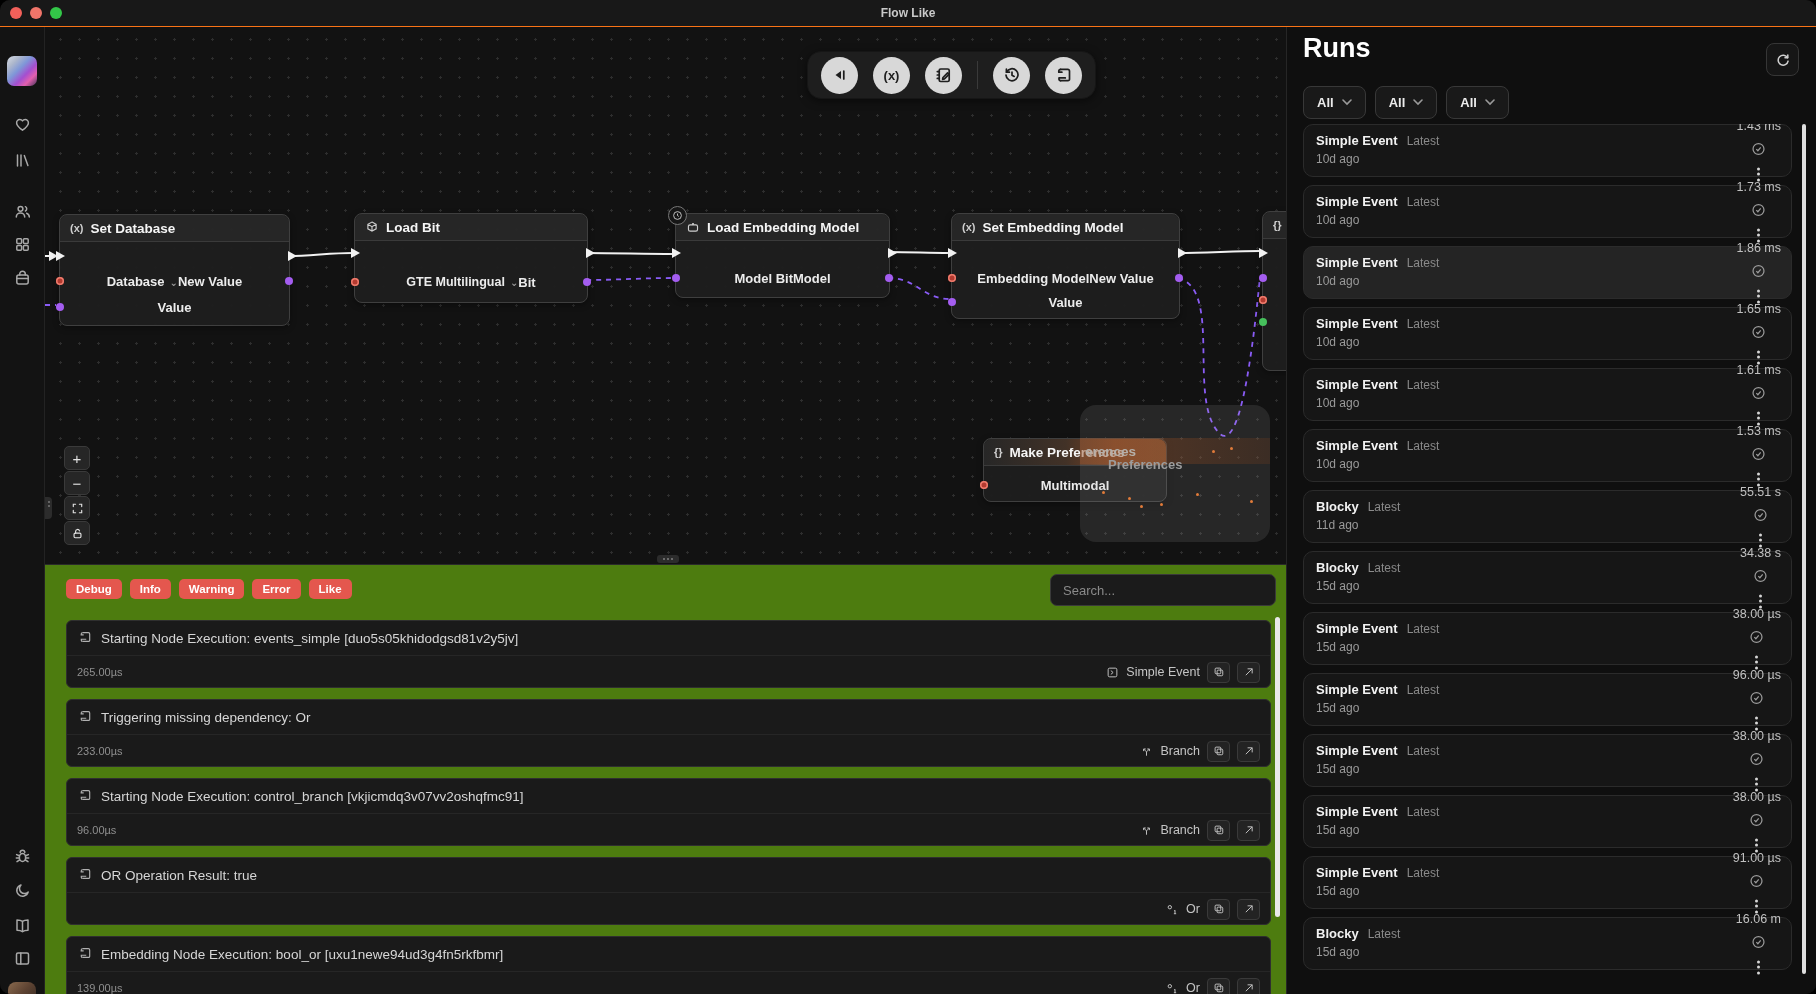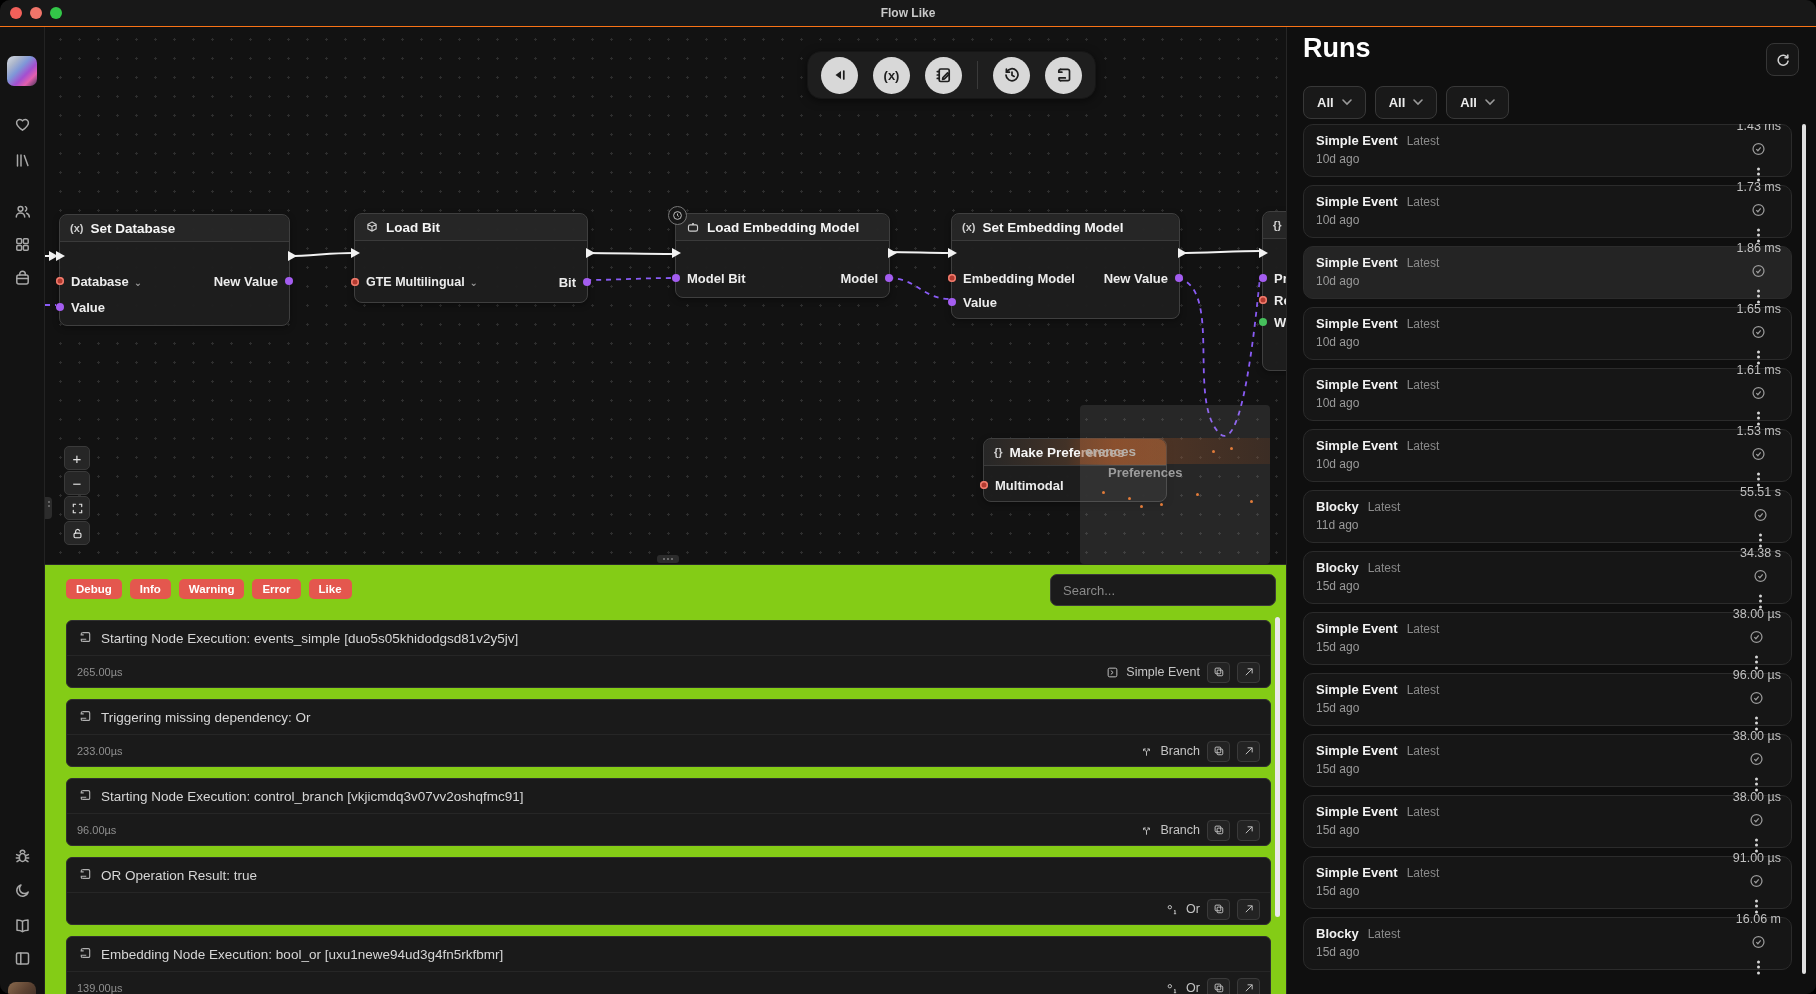--- a/index.html
+++ b/index.html
@@ -25,48 +25,48 @@
   .toolpill{position:absolute;left:762px;top:24px;height:46px;z-index:6;display:flex;align-items:center;gap:15px;background:#1e1e1e;border:1px solid #161616;border-radius:14px;padding:0 13px;box-shadow:0 2px 8px rgba(0,0,0,.5);}
   .toolbtn{width:37px;height:37px;border-radius:50%;background:#d8d8d8;border:none;display:flex;align-items:center;justify-content:center;cursor:pointer;color:#1e1e1e;font-weight:700;}
   .toolbtn svg{stroke:#1e1e1e;fill:none;stroke-width:1.7;stroke-linecap:round;stroke-linejoin:round;}
   .toolsep{width:1px;height:28px;background:#3a3a3a;}
   .varglyph{font-size:13px;font-weight:700;}
   
   .node{position:absolute;z-index:3;background:rgba(30,30,30,.96);border:1px solid #3f3f3f;border-radius:8px;box-shadow:0 2px 6px rgba(0,0,0,.35);}
   .nhdr{height:26px;display:flex;align-items:center;gap:7px;padding:0 10px;background:rgba(255,255,255,.045);border-bottom:1px solid #3a3a3a;border-radius:8px 8px 0 0;color:#f5f5f5;font-size:13.5px;font-weight:700;white-space:nowrap;overflow:hidden;}
   .nglyph{color:#cfcfcf;font-size:11px;font-weight:700;flex:none;}
   .nhdr svg{stroke:#cfcfcf;fill:none;stroke-width:1.4;flex:none;}
-  .nrow{position:absolute;left:0;right:0;height:20px;display:flex;align-items:center;justify-content:space-between;padding:0 11px;color:#ececec;font-size:13px;font-weight:600;white-space:nowrap;}
+  .nrow{position:absolute;left:0;right:0;height:20px;display:flex;align-items:center;justify-content:center;padding:0 11px;color:#ececec;font-size:13px;font-weight:600;white-space:nowrap;}
   .pin{position:absolute;width:8px;height:8px;border-radius:50%;top:6px;cursor:pointer;}
   .pin.in{left:-4px;}.pin.out{right:-4px;}
   .pin.red{background:#b33a30;box-shadow:inset 0 0 0 1.5px #ef7d6e;}
   .pin.purple{background:#a45df0;}
   .pin.green{background:#46c05c;}
   .epin{position:absolute;width:0;height:0;border-top:5px solid transparent;border-bottom:5px solid transparent;border-left:9px solid #f2f2f2;cursor:pointer;}
   .epin.in{left:-4px;}.epin.out{right:-8px;}
   .chev{color:#9a9a9a;font-size:10px;margin-left:5px;}
   .clockbadge{position:absolute;left:-8px;top:-8px;width:17px;height:17px;border-radius:50%;background:#161616;border:1px solid #777;display:flex;align-items:center;justify-content:center;z-index:4;}
   .clockbadge svg{stroke:#cfcfcf;fill:none;stroke-width:1.4;}
   .hdr-pref{background:linear-gradient(90deg,rgba(255,255,255,.045) 0%,rgba(70,52,40,.9) 45%,rgba(142,74,36,.85) 72%,rgba(150,84,42,.8) 100%);}
   
-  .ghost{position:absolute;left:1035px;top:378px;width:190px;height:159px;z-index:5;background:rgba(185,185,185,.13);border-radius:4px;}
+  .ghost{position:absolute;left:1035px;top:378px;width:190px;height:137px;z-index:5;background:rgba(185,185,185,.13);border-radius:16px;}
   .ghost-strip{position:absolute;left:0;right:0;top:33px;height:26px;background:linear-gradient(90deg,rgba(150,78,36,.45),rgba(120,62,28,.25));display:flex;align-items:center;color:#b5b0aa;font-size:13.5px;font-weight:700;padding-left:5px;}
-  .ghost-label{position:absolute;left:28px;top:60px;color:#9c9c9c;font-size:13px;font-weight:600;}
+  .ghost-label{position:absolute;left:28px;top:52px;color:#9c9c9c;font-size:13px;font-weight:600;}
   .spark{position:absolute;width:3px;height:3px;border-radius:50%;background:#e07b3a;}
   
   .zoomctl{position:absolute;left:19px;top:419px;z-index:6;display:flex;flex-direction:column;gap:1px;}
   .zbtn{width:26px;height:24px;background:#262626;border:1px solid #3a3a3a;border-radius:5px;color:#e2e2e2;font-size:15px;line-height:1;display:flex;align-items:center;justify-content:center;cursor:pointer;padding:0;}
   .zbtn svg{stroke:#e2e2e2;fill:none;stroke-width:1.5;stroke-linecap:round;}
   .edge-grip{position:absolute;left:0;top:470px;width:7px;height:22px;background:#2c2c2c;border-radius:0 4px 4px 0;z-index:6;cursor:ew-resize;}
   .edge-grip i{display:block;width:2px;height:2px;background:#777;border-radius:50%;margin:4px auto 2px;}
   .edge-grip i+i{margin-top:2px;}
   .hdivider{position:absolute;left:612px;bottom:1px;width:22px;height:8px;background:#2c2c2c;border-radius:3px;z-index:6;cursor:ns-resize;display:flex;align-items:center;justify-content:center;gap:2px;}
   .hdivider i{width:2px;height:2px;background:#808080;border-radius:50%;}
   
-  .logpanel{position:relative;flex:1;background:#84cc16;border-top:1px solid #2a2a2a;overflow:hidden;}
+  .logpanel{position:relative;flex:1;background:#4d7c0f;border-top:1px solid #2a2a2a;overflow:hidden;}
   .chips{position:absolute;left:21px;top:14px;display:flex;gap:8px;z-index:2;}
   .chip{background:#e4574e;color:#fff;font-size:11.5px;font-weight:700;padding:4px 10px;border-radius:5px;border:none;cursor:pointer;}
   .search{position:absolute;right:10px;top:9px;width:226px;height:32px;background:#1b1b1b;border:1px solid #3a3a3a;border-radius:7px;color:#d8d8d8;font-size:13px;padding:0 12px;box-sizing:border-box;outline:none;}
   .search::placeholder{color:#8a8a8a;}
   .logscroll{position:absolute;left:1230px;top:52px;width:5px;height:300px;background:#e9e9e9;border-radius:3px;z-index:3;cursor:grab;}
   .logentries{position:absolute;left:21px;top:55px;width:1205px;bottom:0;overflow:hidden;}
   .log-entry{height:68px;border:1px solid #2f2f2f;border-radius:6px;background:#1a1a1a;margin-bottom:11px;box-sizing:border-box;overflow:hidden;}
   .log-msg-row{height:34px;display:flex;align-items:center;gap:9px;padding:0 11px;color:#d6d6d6;font-size:13.5px;border-bottom:1px solid #262626;}
   .log-msg-row svg{stroke:#b0b0b0;fill:none;stroke-width:1.4;flex:none;}
   .log-sub-row{height:32px;display:flex;align-items:center;justify-content:space-between;padding:0 10px;}

